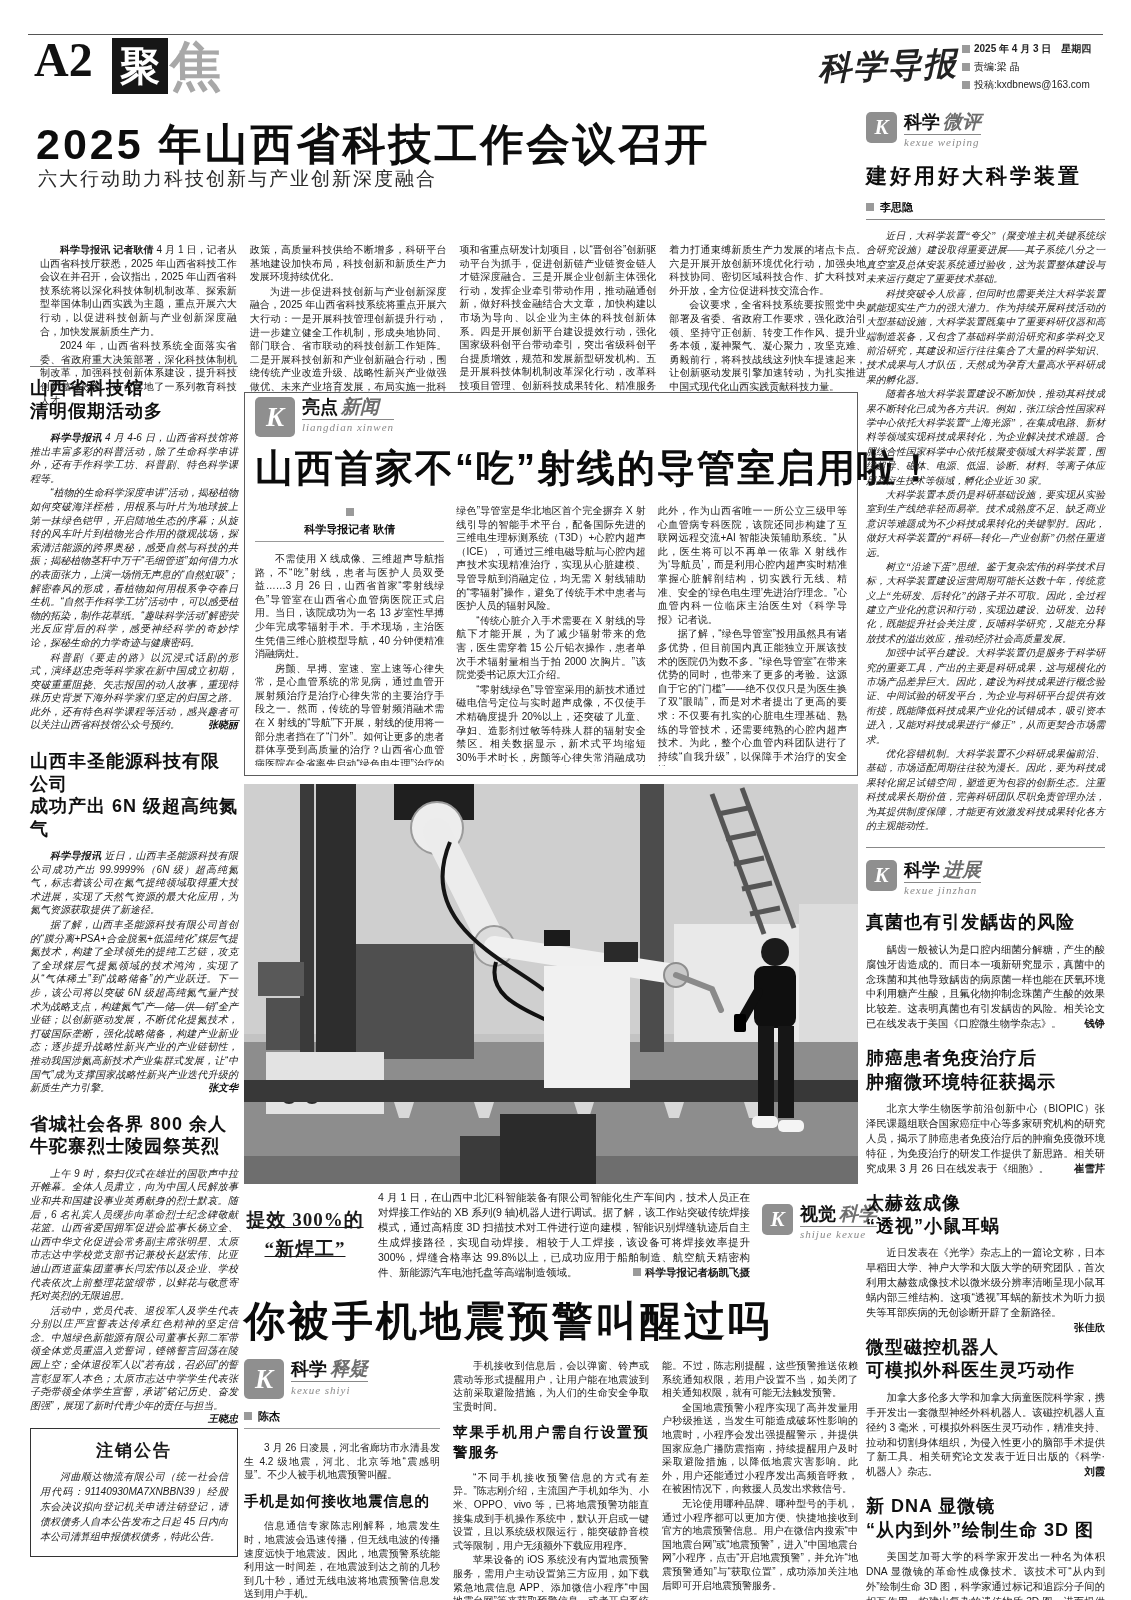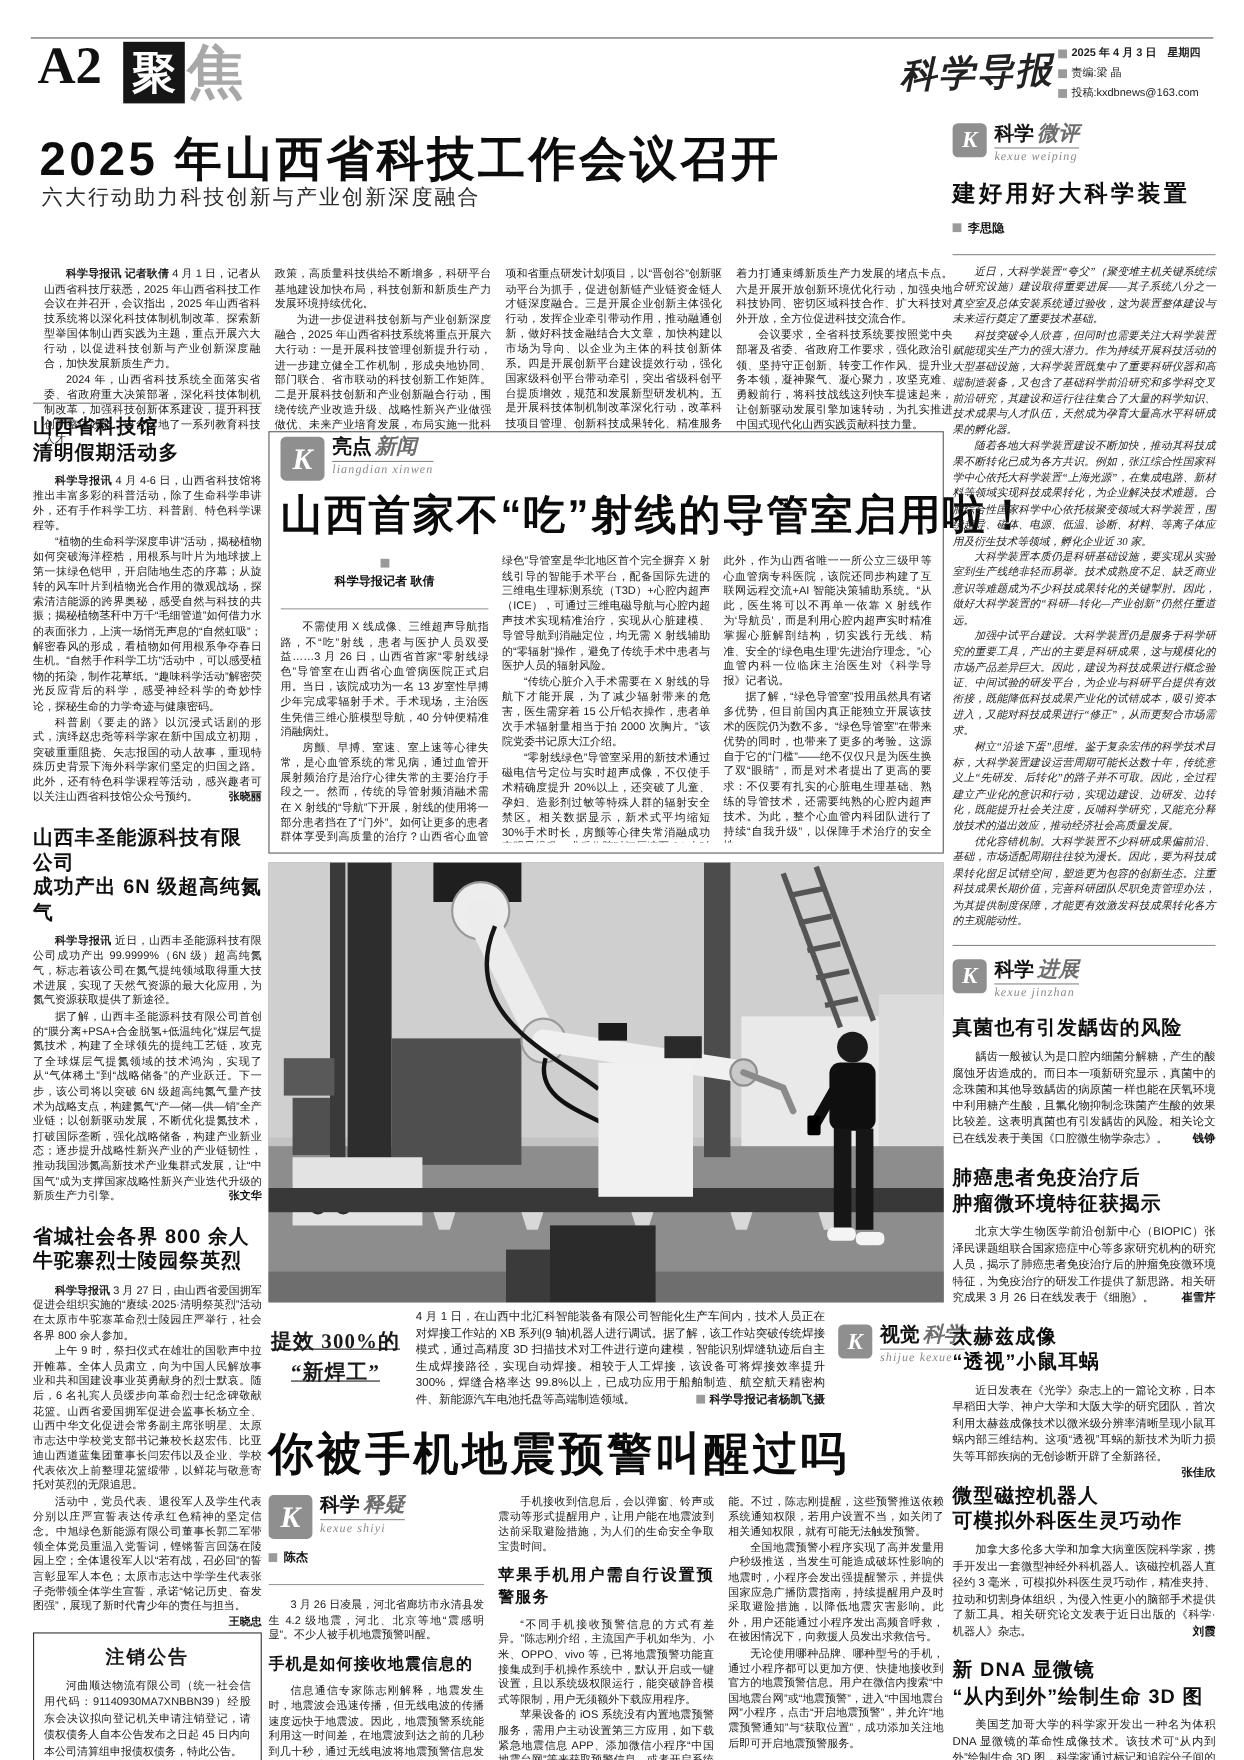--- a/index.html
+++ b/index.html
@@ -32,39 +32,39 @@
   .author{float:right;font-weight:bold;color:#111;}
 
   #main-cols{left:40px;top:202px;width:826px;height:188px;display:flex;gap:13px;overflow:hidden;margin-top:41px;}
   #main-cols .col{flex:1;}
   .lead-b{font-weight:bold;}
 
   
   #left-col{left:30px;top:366px;width:208px;}
   .thinrule{height:1px;background:#777;}
   .ltitle{font-size:18px;font-weight:900;line-height:1.25;letter-spacing:1px;color:#101010;margin:10px 0 9px;}
-  #left-col .bt{font-size:10px;}
+  #left-col .bt{font-size:10px;font-style:italic;}
   .notice-box{border:1.5px solid #333;margin-top:16px;padding:10px 9px 12px;}
   .notice-box .ntitle{text-align:center;font-size:17px;font-weight:900;letter-spacing:2px;margin-bottom:7px;}
   .notice-box .bt{font-size:10.5px;line-height:1.5;}
 
   
   .seclogo{display:flex;align-items:flex-start;gap:7px;}
   .k-badge{background:#8f8f8f;color:#fff;font-family:"Liberation Serif",serif;font-weight:bold;font-style:italic;
       display:flex;align-items:center;justify-content:center;border-radius:5px;flex:none;}
   .k-badge.big{width:40px;height:40px;font-size:27px;}
   .k-badge.small{width:31px;height:31px;font-size:21px;}
   .seclogo .cn{white-space:nowrap;line-height:1.05;}
   .seclogo .cn .b{font-weight:900;font-size:18px;color:#111;}
   .seclogo .cn .s{font-family:"Liberation Serif",serif;font-style:italic;font-weight:bold;color:#6e6e6e;font-size:19px;margin-left:3px;}
   .seclogo .pinyin{font-family:"Liberation Serif",serif;font-style:italic;color:#8a8a8a;font-size:11px;
       border-top:1px solid #888;margin-top:2px;padding-top:1px;letter-spacing:1px;white-space:nowrap;}
 
   .byline{display:flex;align-items:center;gap:6px;font-size:11px;font-weight:bold;color:#111;
-      border-bottom:1px solid #999;padding-bottom:16px;}
+      border-bottom:1px solid #999;padding-bottom:4px;}
 
   
   #mid-col{left:244px;top:392px;width:614px;}
   #liangdian-box{border:1px solid #5c5c5c;padding:8px 10px 9px;position:relative;background:#fff;}
   #liangdian-box .seclogo{margin-top:-4px;}
   #ld-headline{font-size:38px;font-weight:900;letter-spacing:2px;color:#0b0b0b;text-align:center;margin:6px 0 10px;white-space:nowrap;}
   #ld-cols{display:flex;gap:12px;height:262px;overflow:hidden;}
   #ld-cols .col{flex:1;}
   #ld-cols .byline{margin:4px 0 10px;flex-direction:column;}
 
@@ -165,21 +165,20 @@
     <div class="bt">
       <p><b class="lead-b">科学导报讯</b> <span>近日，山西丰圣能源科技有限公司成功产出 99.9999%（6N 级）超高纯氮气，标志着该公司在氮气提纯领域取得重大技术进展，实现了天然气资源的最大化应用，为氮气资源获取提供了新途径。</span></p>
       <p><span>据了解，山西丰圣能源科技有限公司首创的“膜分离+PSA+合金脱氢+低温纯化”煤层气提氮技术，构建了全球领先的提纯工艺链，攻克了全球煤层气提氮领域的技术鸿沟，实现了从“气体稀土”到“战略储备”的产业跃迁。下一步，该公司将以突破 6N 级超高纯氮气量产技术为战略支点，构建氮气“产—储—供—销”全产业链；以创新驱动发展，不断优化提氮技术，打破国际垄断，强化战略储备，构建产业新业态；逐步提升战略性新兴产业的产业链韧性，推动我国涉氮高新技术产业集群式发展，让“中国气”成为支撑国家战略性新兴产业迭代升级的新质生产力引擎。</span><span class="author">张文华</span></p>
     </div>
 
     <div class="ltitle" style="margin-top:18px">
       <div>省城社会各界 800 余人</div>
       <div>牛驼寨烈士陵园祭英烈</div>
     </div>
     <div class="bt">
-      <p><b class="lead-b">科学导报讯</b> <span>3 月 27 日，由山西省爱国拥军促进会组织实施的“赓续·2025·清明祭英烈”活动在太原市牛驼寨革命烈士陵园庄严举行，社会各界 800 余人参加。</span></p>
       <p>上午 9 时，祭扫仪式在雄壮的国歌声中拉开帷幕。全体人员肃立，向为中国人民解放事业和共和国建设事业英勇献身的烈士默哀。随后，6 名礼宾人员缓步向革命烈士纪念碑敬献花篮。山西省爱国拥军促进会监事长杨立全、山西中华文化促进会常务副主席张明星、太原市志达中学校党支部书记兼校长赵宏伟、比亚迪山西道蓝集团董事长闫宏伟以及企业、学校代表依次上前整理花篮缎带，以鲜花与敬意寄托对英烈的无限追思。</p>
       <p><span>活动中，党员代表、退役军人及学生代表分别以庄严宣誓表达传承红色精神的坚定信念。中旭绿色新能源有限公司董事长郭二军带领全体党员重温入党誓词，铿锵誓言回荡在陵园上空；全体退役军人以“若有战，召必回”的誓言彰显军人本色；太原市志达中学学生代表张子尧带领全体学生宣誓，承诺“铭记历史、奋发图强”，展现了新时代青少年的责任与担当。</span><span class="author">王晓忠</span></p>
     </div>
 
     <div class="notice-box">
       <div class="ntitle">注销公告</div>
       <div class="bt">
           <p>河曲顺达物流有限公司（统一社会信用代码：91140930MA7XNBBN39）经股东会决议拟向登记机关申请注销登记，请债权债务人自本公告发布之日起 45 日内向本公司清算组申报债权债务，特此公告。</p>
         </div>
     </div>
@@ -357,22 +356,22 @@
     <div class="byline">
         <span class="sq"></span>
         <span>李思隐</span>
       </div>
 
     <div id="wp-body">
       <p>近日，大科学装置“夸父”（聚变堆主机关键系统综合研究设施）建设取得重要进展——其子系统八分之一真空室及总体安装系统通过验收，这为装置整体建设与未来运行奠定了重要技术基础。</p>
       <p>科技突破令人欣喜，但同时也需要关注大科学装置赋能现实生产力的强大潜力。作为持续开展科技活动的大型基础设施，大科学装置既集中了重要科研仪器和高端制造装备，又包含了基础科学前沿研究和多学科交叉前沿研究，其建设和运行往往集合了大量的科学知识、技术成果与人才队伍，天然成为孕育大量高水平科研成果的孵化器。</p>
       <p>随着各地大科学装置建设不断加快，推动其科技成果不断转化已成为各方共识。例如，张江综合性国家科学中心依托大科学装置“上海光源”，在集成电路、新材料等领域实现科技成果转化，为企业解决技术难题。合肥综合性国家科学中心依托核聚变领域大科学装置，围绕超导、磁体、电源、低温、诊断、材料、等离子体应用及衍生技术等领域，孵化企业近 30 家。</p>
       <p>大科学装置本质仍是科研基础设施，要实现从实验室到生产线绝非轻而易举。技术成熟度不足、缺乏商业意识等难题成为不少科技成果转化的关键掣肘。因此，做好大科学装置的“科研—转化—产业创新”仍然任重道远。</p>
+      <p>树立“沿途下蛋”思维。鉴于复杂宏伟的科学技术目标，大科学装置建设运营周期可能长达数十年，传统意义上“先研发、后转化”的路子并不可取。因此，全过程建立产业化的意识和行动，实现边建设、边研发、边转化，既能提升社会关注度，反哺科学研究，又能充分释放技术的溢出效应，推动经济社会高质量发展。</p>
       <p>加强中试平台建设。大科学装置仍是服务于科学研究的重要工具，产出的主要是科研成果，这与规模化的市场产品差异巨大。因此，建设为科技成果进行概念验证、中间试验的研发平台，为企业与科研平台提供有效衔接，既能降低科技成果产业化的试错成本，吸引资本进入，又能对科技成果进行“修正”，从而更契合市场需求。</p>
-      <p>树立“沿途下蛋”思维。鉴于复杂宏伟的科学技术目标，大科学装置建设运营周期可能长达数十年，传统意义上“先研发、后转化”的路子并不可取。因此，全过程建立产业化的意识和行动，实现边建设、边研发、边转化，既能提升社会关注度，反哺科学研究，又能充分释放技术的溢出效应，推动经济社会高质量发展。</p>
       <p>优化容错机制。大科学装置不少科研成果偏前沿、基础，市场适配周期往往较为漫长。因此，要为科技成果转化留足试错空间，塑造更为包容的创新生态。注重科技成果长期价值，完善科研团队尽职免责管理办法，为其提供制度保障，才能更有效激发科技成果转化各方的主观能动性。</p>
     </div>
 
     <div id="sec-divider"></div>
 
     <div class="seclogo">
       <div class="k-badge small">K</div>
       <div>
         <div class="cn"><span class="b">科学</span><span class="s">进展</span></div>
         <div class="pinyin">kexue jinzhan</div>

